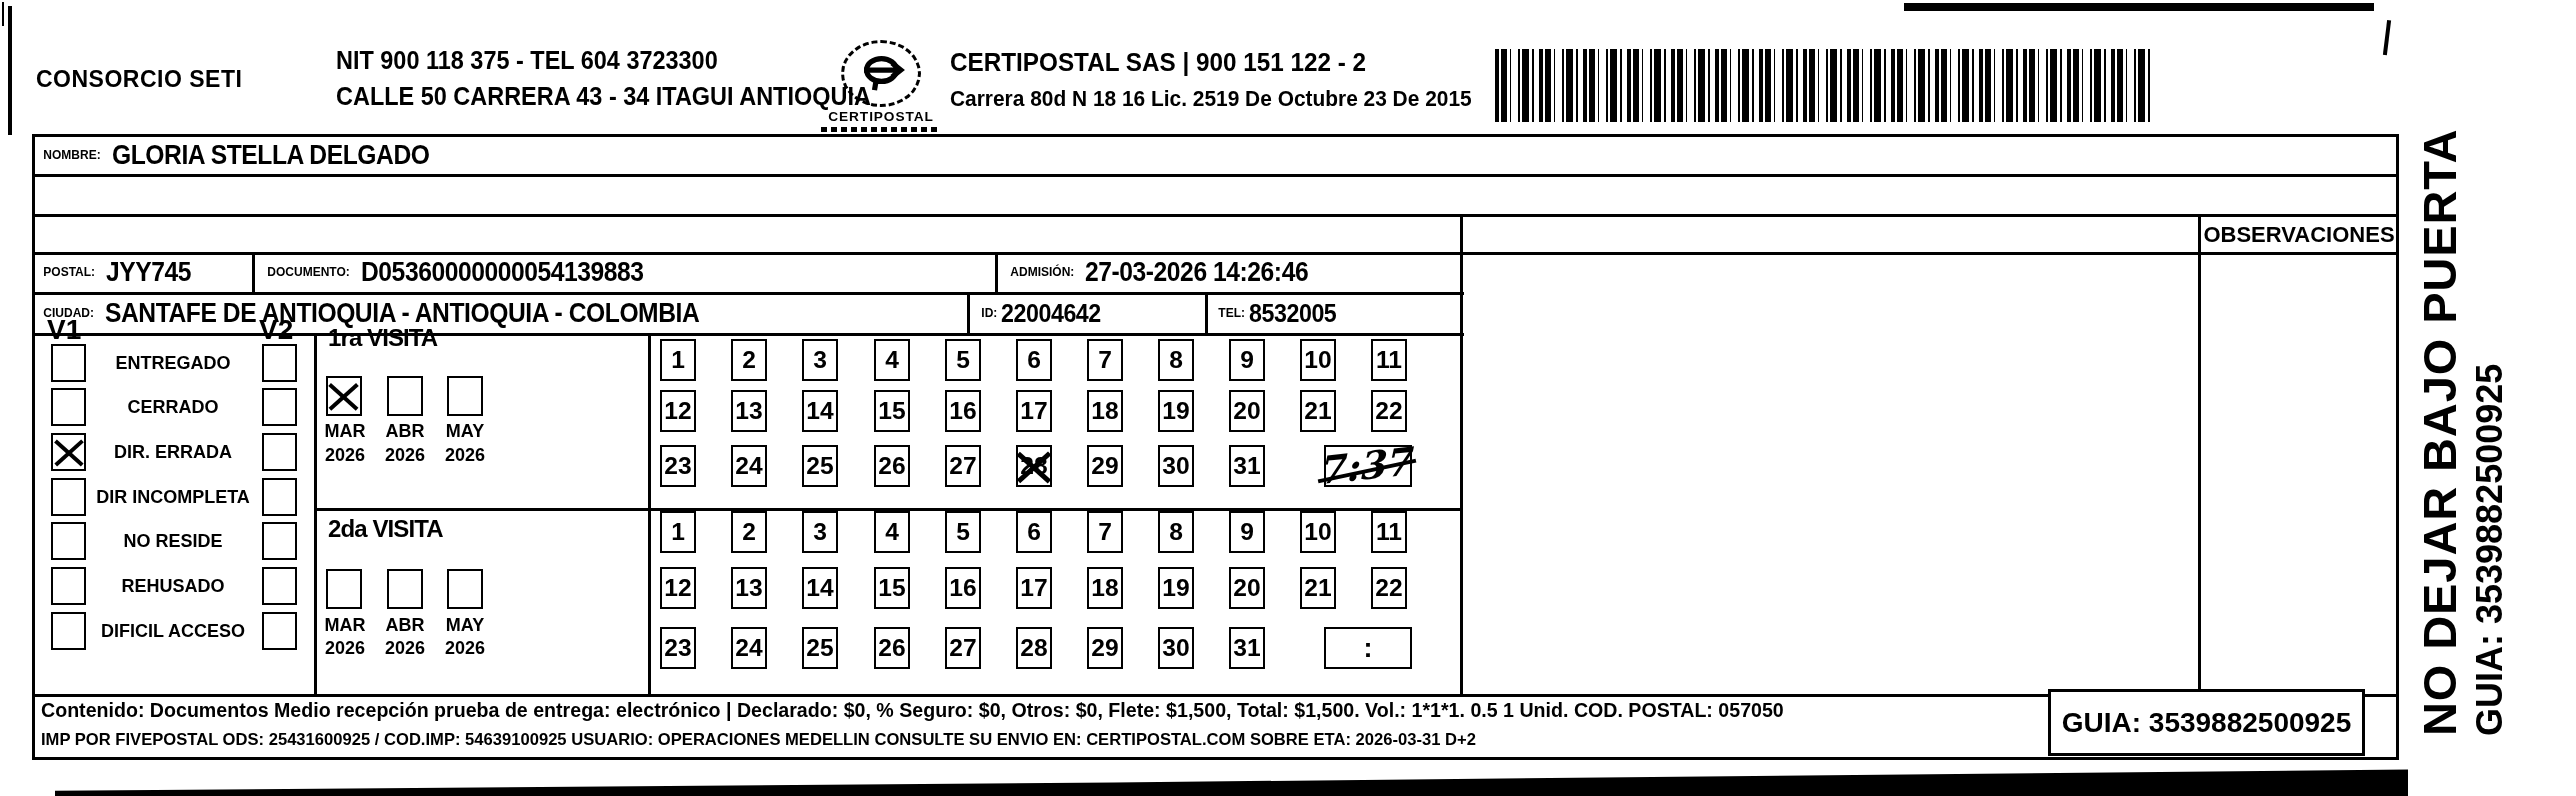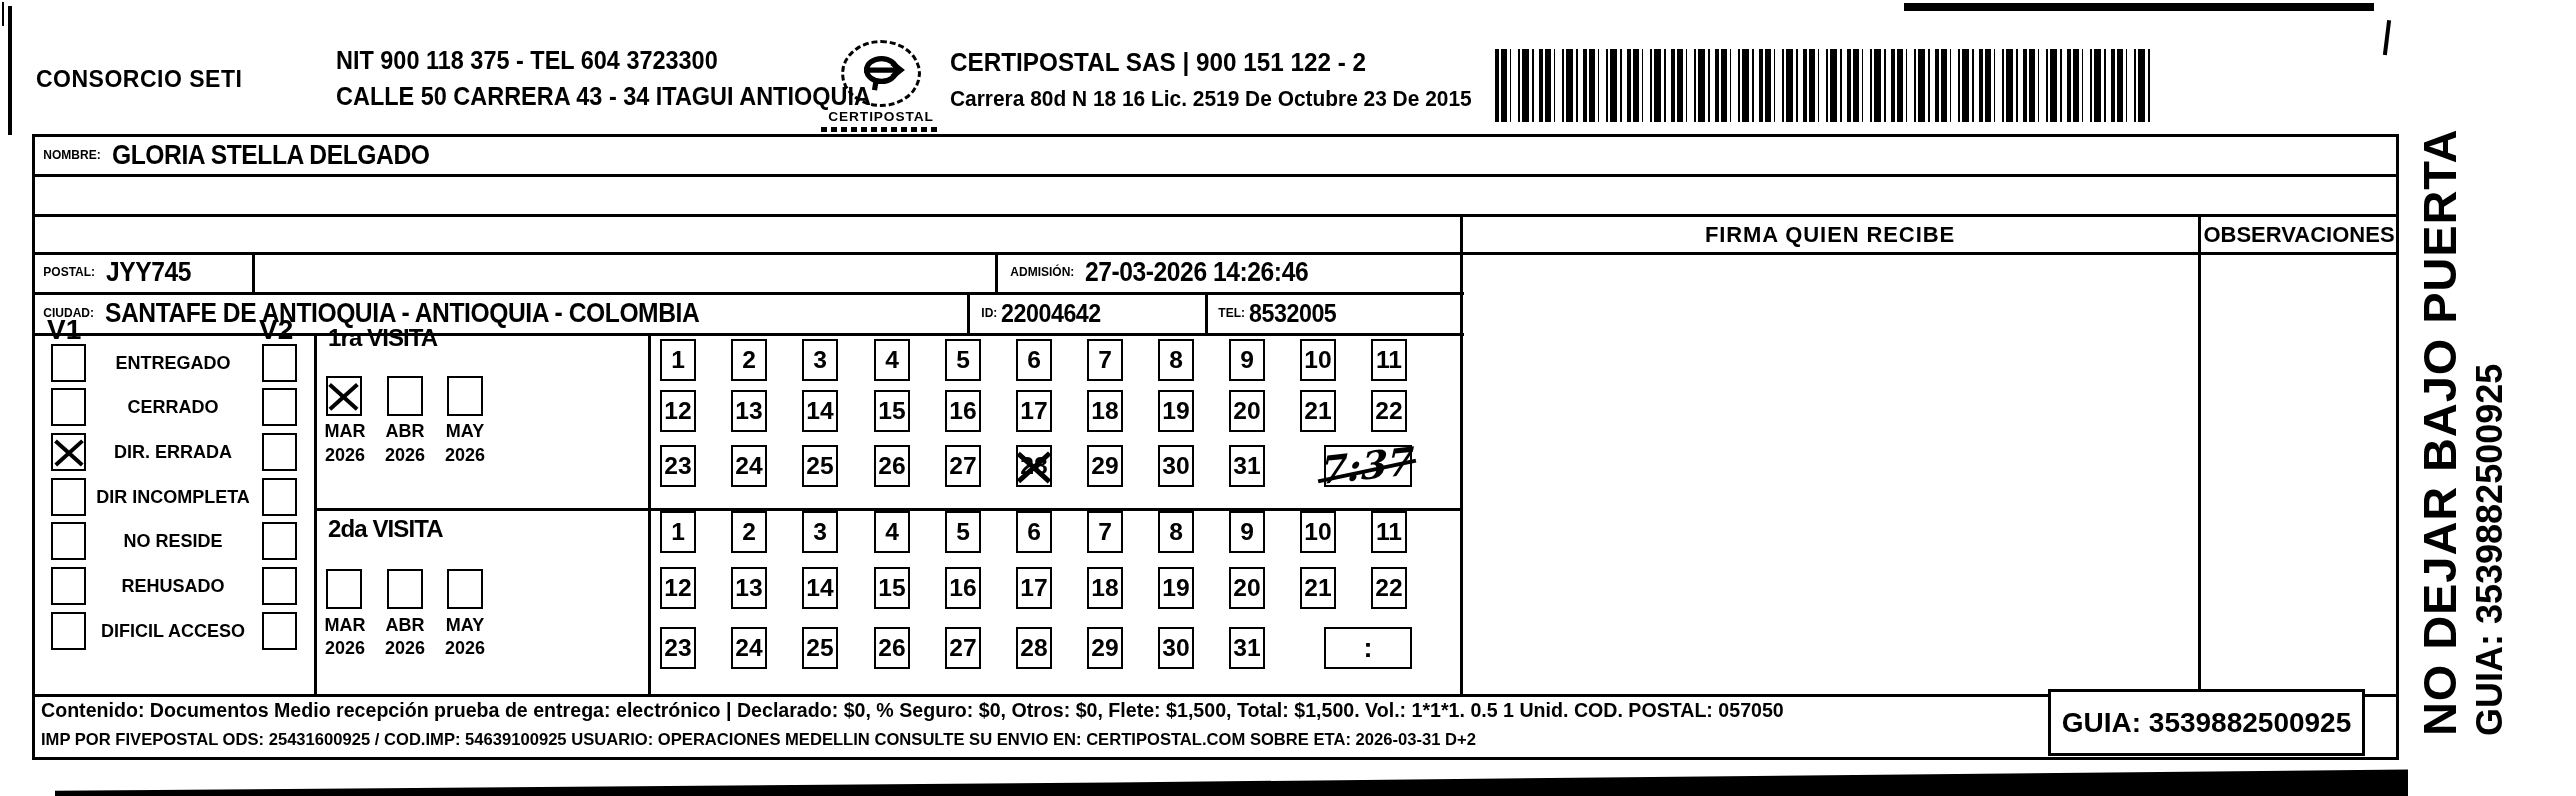--- a/index.html
+++ b/index.html
@@ -114,38 +114,41 @@
   <div class="vl" style="left:648px;top:333px;width:2.7px;height:364px"></div>
 
   <div class="cell" style="left:36px;top:136px;height:38px">
     <span class="lbl">NOMBRE:</span>
     <span class="val">GLORIA STELLA DELGADO</span>
   </div>
   <div class="cell" style="left:36px;top:254px;height:36px">
     <span class="lbl">POSTAL:</span>
     <span class="val">JYY745</span>
   </div>
+  <div class="cell" style="left:260px;top:254px;height:36px">
+    <span class="lbl">DOCUMENTO:</span>
+    <span class="val">D05360000000054139883</span>
+  </div>
   <div class="cell" style="left:1003px;top:254px;height:36px">
     <span class="lbl">ADMISIÓN:</span>
     <span class="val">27-03-2026 14:26:46</span>
   </div>
   <div class="cell" style="left:36px;top:295px;height:36px">
     <span class="lbl">CIUDAD:</span>
     <span class="val">SANTAFE DE ANTIOQUIA - ANTIOQUIA - COLOMBIA</span>
   </div>
   <div class="cell" style="left:974px;top:295px;height:36px;gap:3.6px">
     <span class="lbl">ID:</span>
     <span class="val" style="font-size:26.4px">22004642</span>
   </div>
   <div class="cell" style="left:1211px;top:295px;height:36px;gap:3.6px">
     <span class="lbl">TEL:</span>
     <span class="val" style="font-size:26.4px">8532005</span>
   </div>
 
-  <div class="colhdr" style="left:1463px;top:217px;width:734px;height:35px;font-size:22px;letter-spacing:0.9px">FIRMA QUIEN RECIBE</div>
   <div class="colhdr" style="left:2201px;top:217px;width:196px;height:35px;font-size:22px">OBSERVACIONES</div>
 
   <div class="vhead" style="left:47px;top:314px">V1</div>
   <div class="vhead" style="left:259px;top:314px">V2</div>
 
   <div class="vtitle" style="left:328px;top:324px">1ra VISITA</div>
   <div class="vtitle" style="left:328px;top:515px">2da VISITA</div>
 
   <div class="f1">Contenido: Documentos Medio recepción prueba de entrega: electrónico | Declarado: $0, % Seguro: $0, Otros: $0, Flete: $1,500, Total: $1,500. Vol.: 1*1*1. 0.5 1 Unid. COD. POSTAL: 057050</div>
   <div class="f2">IMP POR FIVEPOSTAL ODS: 25431600925 / COD.IMP: 54639100925 USUARIO: OPERACIONES MEDELLIN CONSULTE SU ENVIO EN: CERTIPOSTAL.COM SOBRE ETA: 2026-03-31 D+2</div>

